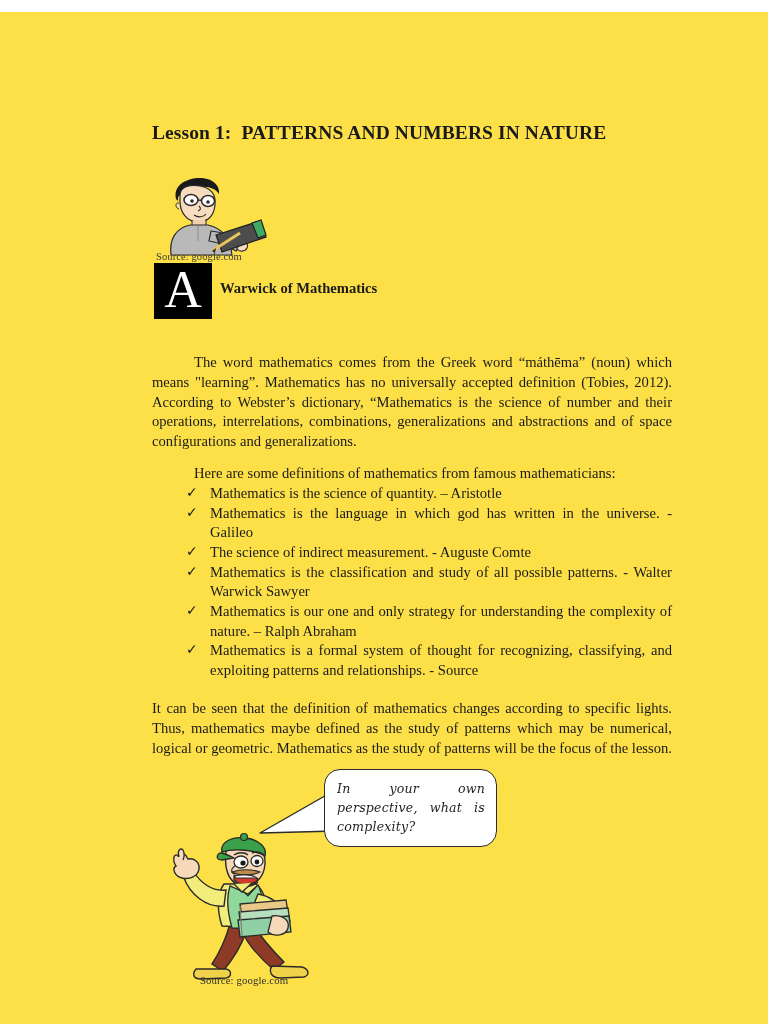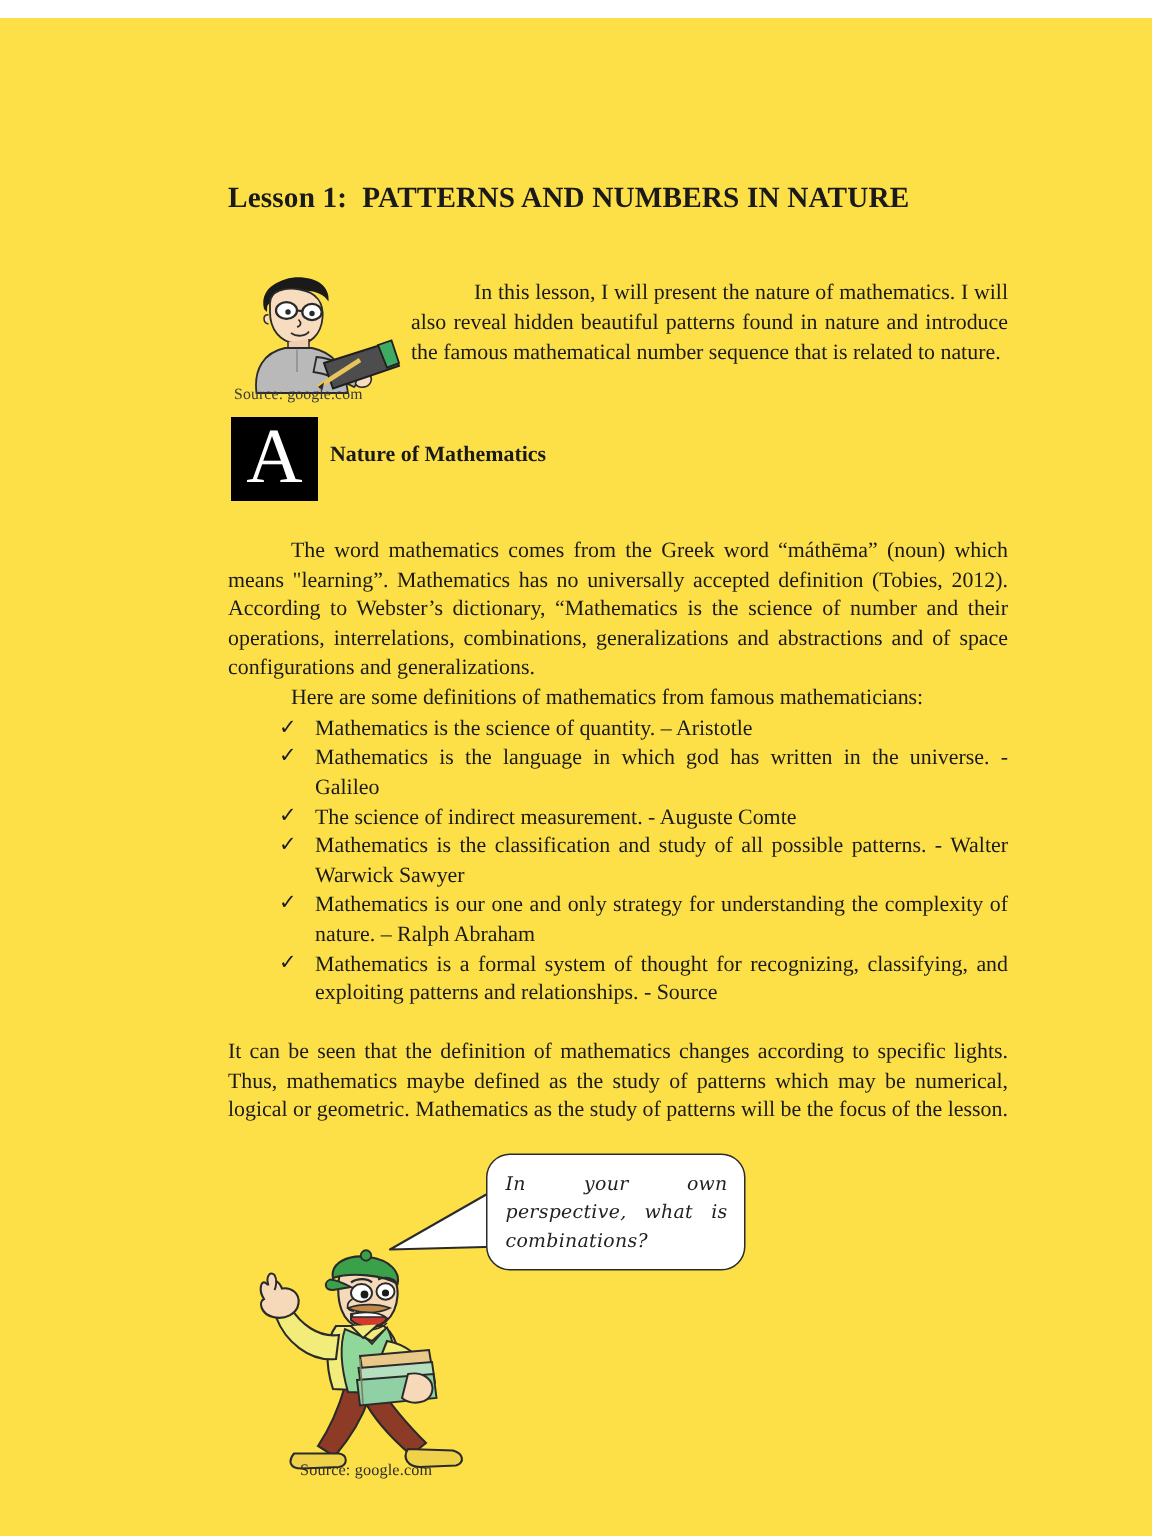--- a/index.html
+++ b/index.html
@@ -125,22 +125,22 @@
     font-style: italic;
   }
 
   
   .body-para {
     font-size: 14.6px;
     line-height: 1.345;
     text-align: justify;
     margin: 0;
   }
-  .p-greek { margin-top: 18px; text-indent: 42px; }
-  .p-intro-list { margin-top: 0px; text-indent: 42px; }
+  .p-greek { margin-top: 28px; text-indent: 42px; }
+  .p-intro-list { margin-top: 12px; text-indent: 42px; }
   .p-closing { margin-top: 19px; text-indent: 0; }
 
   
   .check-list {
     list-style: none;
     margin: 1px 0 0 0;
     padding: 0 0 0 34px;
     font-size: 14.6px;
     line-height: 1.345;
   }
@@ -261,28 +261,27 @@
           <path d="M62 60 L106 46 L112 62 L68 77 Z" fill="#4d4d4d" stroke="#1f1f1f" stroke-width="1.3"></path>
           <path d="M98 48 L107 45 L112 60 L104 63 Z" fill="#3faa63" stroke="#1f1f1f" stroke-width="1.2"></path>
 
           <path d="M58 76 L86 58" stroke="#e8c45c" stroke-width="3"></path>
           <path d="M58 76 L62 73 L61 78 Z" fill="#2a2a2a"></path>
         </svg>
       </div>
 
       <div class="intro-caption">Source: google.com</div>
 
-      <p class="intro-text">In this lesson, I will present the nature of mathematics. I will also reveal hidden beautiful patterns found in nature and introduce the famous mathematical number sequence that is related to nature.</p>
     </div>
 
     <div class="section-a">
       <div class="letter-box">
         <span>A</span>
       </div>
-      <div class="section-a-title">Nature of Mathematics</div>
+      <div class="section-a-title">Warwick of Mathematics</div>
     </div>
 
 
     <p class="body-para p-greek">The word mathematics comes from the Greek word “máthēma” (noun) which means "learning”. Mathematics has no universally accepted definition (Tobies, 2012). According to Webster’s dictionary, “Mathematics is the science of number and their operations, interrelations, combinations, generalizations and abstractions and of space configurations and generalizations.</p>
     <p class="body-para p-intro-list">Here are some definitions of mathematics from famous mathematicians:</p>
 
     <ul class="check-list">
       <li>
         <span class="tick">✓</span>
         <span class="quote">Mathematics is the science of quantity.</span><span class="attrib"> – Aristotle</span>
@@ -314,21 +313,21 @@
   </div>
 
   <div class="bubble-wrap">
     <div class="bubble-tail">
       <svg width="92" height="58" viewBox="0 0 92 58">
         <path d="M72 2 L2 42 L78 40" fill="#ffffff" stroke="#2b2b2b" stroke-width="1.4" stroke-linejoin="round"></path>
         <path d="M73 3 L80 3 L80 38 L76 39 Z" fill="#ffffff" stroke="none"></path>
       </svg>
     </div>
     <div class="bubble">
-      <div class="bubble-text">In your own perspective, what is combinations?</div>
+      <div class="bubble-text">In your own perspective, what is complexity?</div>
     </div>
   </div>
 
   <div class="cartoon-wrap">
     <svg width="165" height="150" viewBox="0 0 165 150">
 
       <path d="M84 85 C92 98 104 112 116 124 L106 132 C92 120 80 106 74 94 Z" fill="#8d3b26" stroke="#2a2a2a" stroke-width="1.4"></path>
 
       <path d="M62 86 C58 100 52 114 44 126 L55 133 C66 120 74 106 78 94 Z" fill="#8d3b26" stroke="#2a2a2a" stroke-width="1.4"></path>
 

